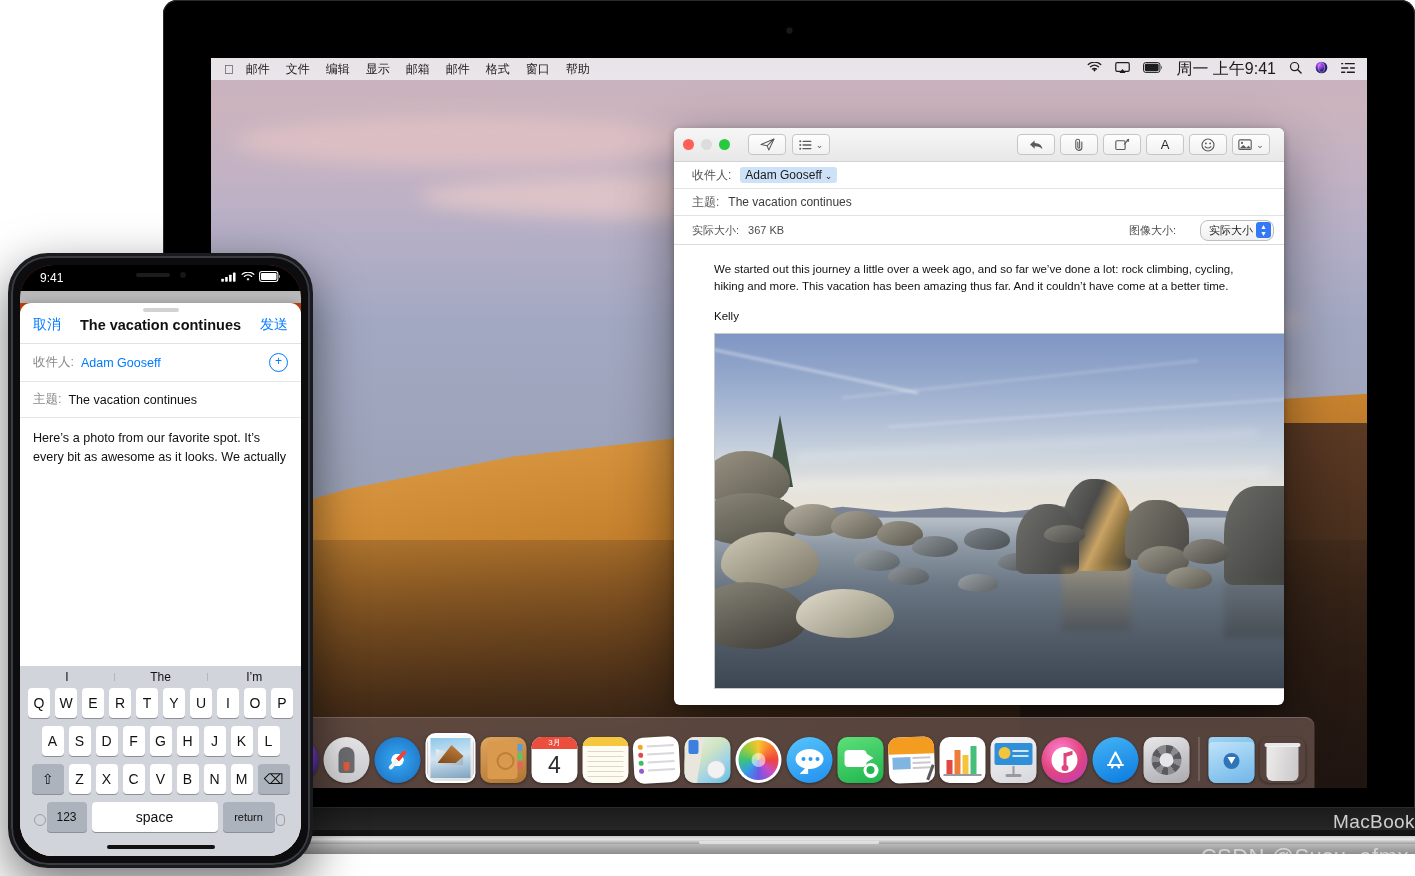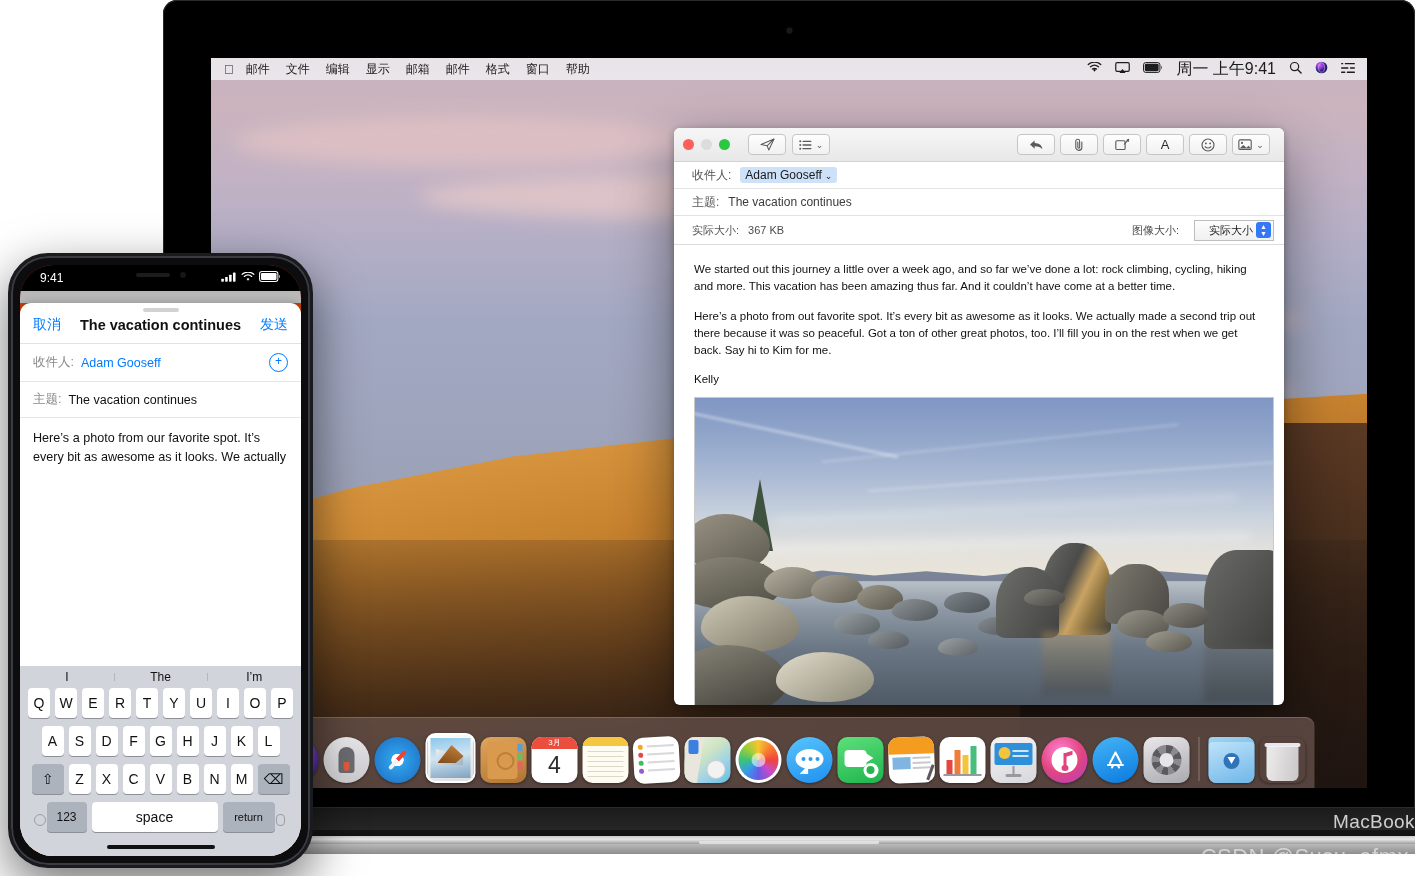--- a/index.html
+++ b/index.html
@@ -72,27 +72,27 @@
      justify-content:center;margin-right:6px;font-size:11px;color:#4a4a4a;padding:0 5px;}
   #tb-left{display:flex;align-items:center;margin-left:11px;}
   #tb-right{display:flex;align-items:center;margin-left:auto;}
   #tb-right .tb-btn{margin-right:5px;}
   .hdr-row{display:flex;align-items:center;height:26px;padding:0 0 0 18px;
      border-bottom:1px solid #e3e3e3;font-size:12px;color:#3b3b3b;}
   .hdr-label{color:#555;margin-right:9px;}
   .token{background:#cde2f8;border-radius:3px;padding:1px 5px;font-size:12px;color:#1b1b1b;}
   #sizerow{display:flex;align-items:center;height:28px;padding:0 10px 0 18px;
      border-bottom:1px solid #dcdcdc;font-size:11px;color:#4b4b4b;}
-  .popup{margin-left:15px;background:linear-gradient(#fdfdfd,#f0f0f0);
-     border:1px solid #bdbdbd;border-radius:0;font-size:11px;
-     padding:2px 20px 2px 14px;position:relative;color:#1d1d1f;}
+  .popup{margin-left:24px;background:linear-gradient(#fdfdfd,#f0f0f0);
+     border:1px solid #bdbdbd;border-radius:8px;font-size:11px;
+     padding:2px 20px 2px 8px;position:relative;color:#1d1d1f;}
   .popup .arrows{position:absolute;right:2px;top:1px;width:15px;height:16px;
      background:#3478f6;border-radius:3px;color:#fff;font-size:8px;
      display:flex;flex-direction:column;align-items:center;justify-content:center;line-height:7px;}
-  #mw-body{padding:16px 20px 0 20px;font-size:11.5px;color:#111;line-height:1.5;}
+  #mw-body{padding:16px 20px 0 20px;font-size:11.5px;color:#111;line-height:1.5;margin-left:20px;}
   #mw-body p{margin:0 0 12px 0;}
   #mw-photo{margin:6px 0 0 0;width:578px;height:354px;border:1px solid #c9c9c9;
      position:relative;overflow:hidden;background:#8ca5bd;}
 
   
   .ph-sky{position:absolute;left:0;top:0;width:100%;height:52%;
      background:linear-gradient(180deg,#8096c3 0%,#93a7cb 22%,#adbcd5 44%,#ccd4dd 66%,#e4e2dc 84%,#ece5d8 100%);}
   .ph-streak{position:absolute;height:2px;background:rgba(255,255,255,.55);filter:blur(1.4px);transform-origin:left;}
   .ph-mtn{position:absolute;left:0;top:46%;width:100%;height:6%;
      background:#7a8496;clip-path:polygon(0 100%,6% 60%,14% 80%,22% 48%,31% 72%,40% 52%,50% 74%,60% 46%,70% 70%,80% 50%,90% 72%,100% 56%,100% 100%);}
@@ -342,21 +342,20 @@
             <span>实际大小</span>
             <span class="arrows">
                 <span>▴</span>
                 <span>▾</span>
               </span>
           </span>
         </div>
 
         <div id="mw-body">
           <p>We started out this journey a little over a week ago, and so far we’ve done a lot: rock climbing, cycling, hiking and more. This vacation has been amazing thus far. And it couldn’t have come at a better time.</p>
-          <p>Here’s a photo from out favorite spot. It’s every bit as awesome as it looks. We actually made a second trip out there because it was so peaceful. Got a ton of other great photos, too. I’ll fill you in on the rest when we get back. Say hi to Kim for me.</p>
           <p style="margin-bottom:8px;">Kelly</p>
 
           <div id="mw-photo">
             <div class="ph-sky"></div>
             <div class="ph-streak" style="left:-4%;top:3%;width:40%;transform:rotate(12deg);"></div>
             <div class="ph-streak" style="left:22%;top:18%;width:62%;transform:rotate(-6deg);opacity:.45;"></div>
             <div class="ph-streak" style="left:30%;top:26%;width:72%;transform:rotate(-4deg);opacity:.5;"></div>
             <div class="ph-streak" style="left:14%;top:34%;width:80%;transform:rotate(-3deg);opacity:.4;height:6px;filter:blur(4px);"></div>
             <div class="ph-streak" style="left:4%;top:42%;width:92%;transform:rotate(-1.5deg);opacity:.55;height:8px;filter:blur(5px);"></div>
             <div class="ph-mtn"></div>

